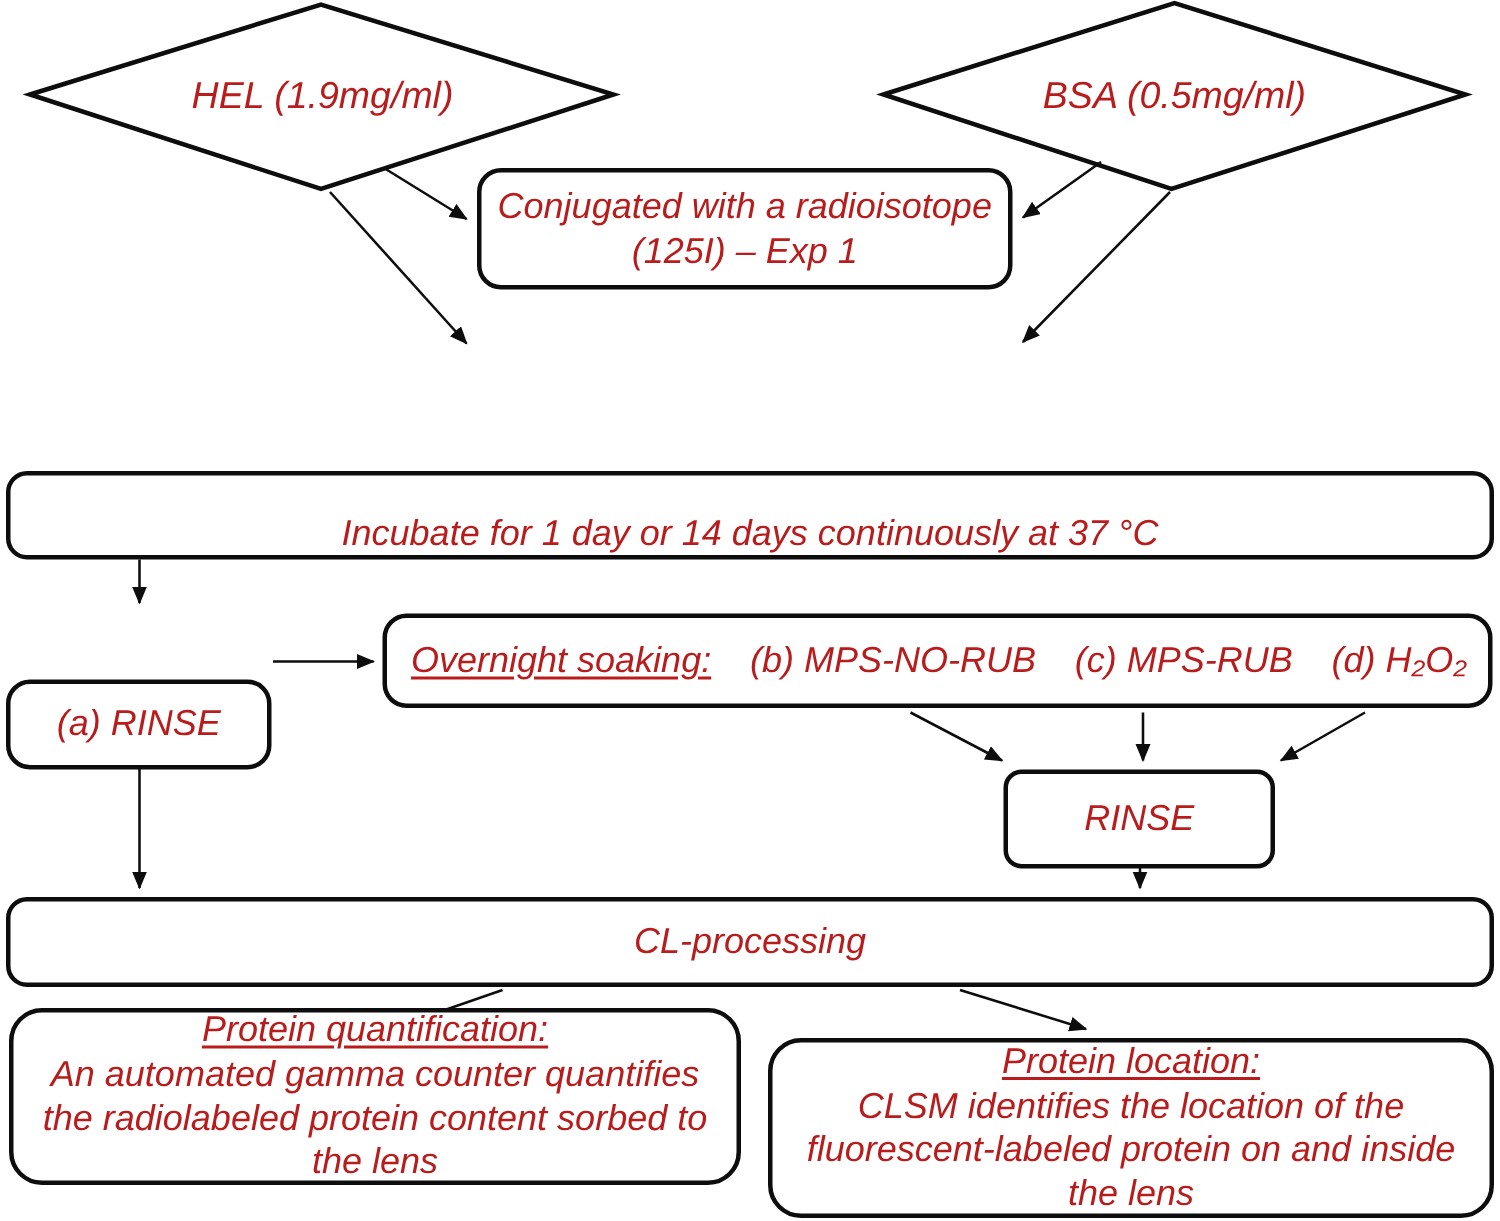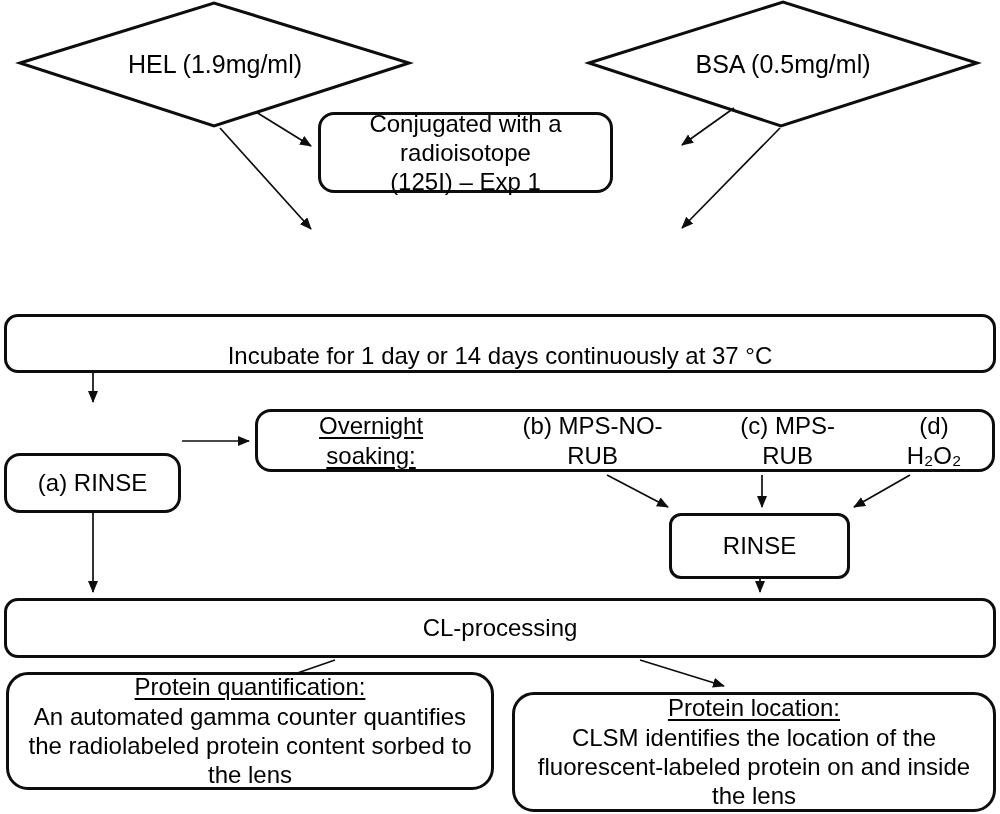--- a/index.html
+++ b/index.html
@@ -1,22 +1,23 @@
 <!DOCTYPE html>
 <html><head>
 <meta charset="utf-8">
 <style>
   html,body{margin:0;padding:0;background:#fff;}
   .canvas{
     position:relative;
     width:1000px;height:814px;
     background:#fff;
     font-family:"Liberation Sans","DejaVu Sans",sans-serif;
-    color:#000000;
+    color:#b91c1c;
     overflow:hidden;
+    font-style:italic;
   }
   svg.layer{position:absolute;left:0;top:0;z-index:1;}
   .node{
     position:absolute;
     box-sizing:border-box;
     border:3px solid #0d0d0d;
     background:#fff;
     display:flex;
     flex-direction:column;
     align-items:center;
@@ -73,34 +74,34 @@
 
     <line x1="760" y1="577" x2="760" y2="592" stroke="#0d0d0d" stroke-width="1.7" marker-end="url(#ah)"></line>
 
     <line x1="335" y1="660" x2="260" y2="686" stroke="#0d0d0d" stroke-width="1.7" marker-end="url(#ah)"></line>
     <line x1="640" y1="660" x2="724" y2="686" stroke="#0d0d0d" stroke-width="1.7" marker-end="url(#ah)"></line>
   </svg>
 
   <div class="dlabel" style="left:60px;top:50px;width:310px;">HEL (1.9mg/ml)</div>
   <div class="dlabel" style="left:628px;top:50px;width:310px;">BSA (0.5mg/ml)</div>
 
-  <div class="node r16" style="left:318px;top:112px;width:295px;height:81px;">
+  <div class="node r16" style="left:318px;top:112px;width:357px;height:81px;">
     <div>Conjugated with a radioisotope</div>
     <div>(125I) – Exp 1</div>
   </div>
 
   <div class="node r14" style="left:4px;top:314px;width:992px;height:59px;justify-content:flex-end;">
     <div>Incubate for 1 day or 14 days continuously at 37 °C</div>
   </div>
 
   <div class="node r16" style="left:4px;top:408px;width:177px;height:60px;margin-top:45px;">
     <div>(a) RINSE</div>
   </div>
 
-  <div class="node soak r16" style="left:255px;top:409px;width:740px;height:63px;gap:32px;">
+  <div class="node soak r16" style="left:255px;top:409px;width:740px;height:63px;">
     <span class="underline">Overnight soaking:</span>
     <span>(b) MPS-NO-RUB</span>
     <span>(c) MPS-RUB</span>
     <span>(d) H₂O₂</span>
   </div>
 
   <div class="node r12" style="left:669px;top:513px;width:181px;height:66px;">
     <div>RINSE</div>
   </div>
 

